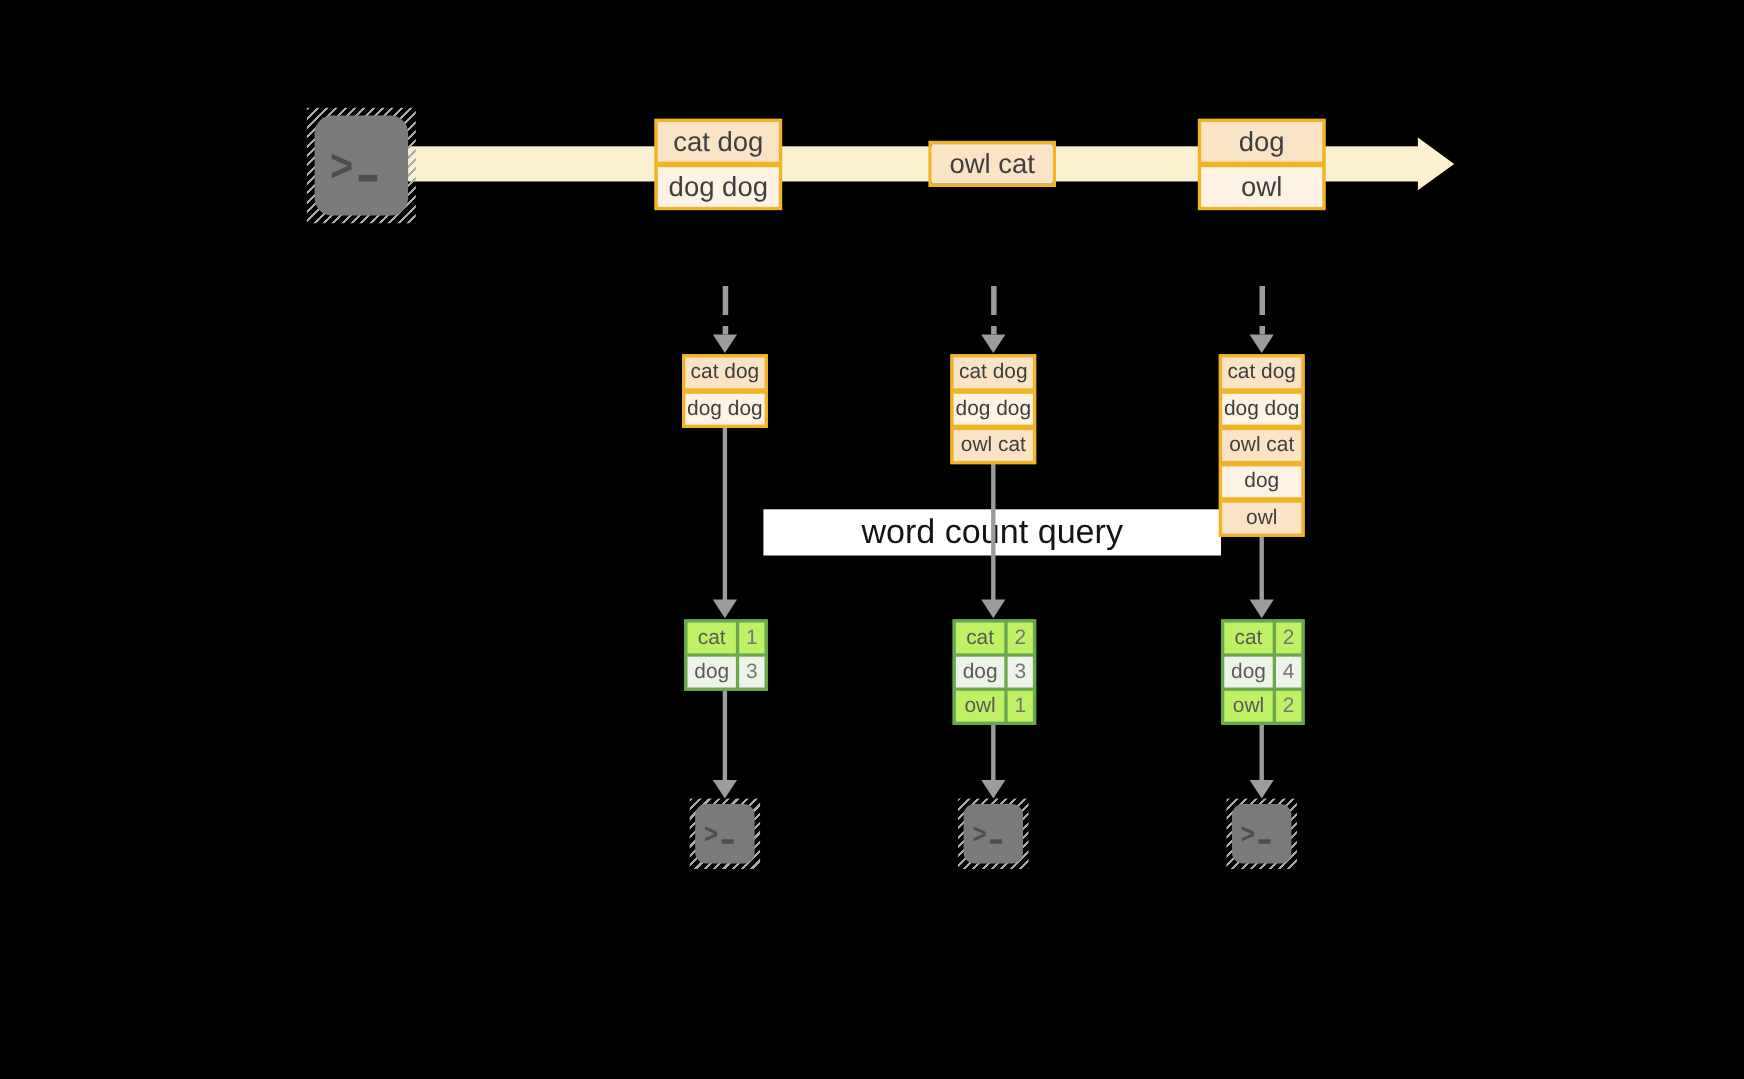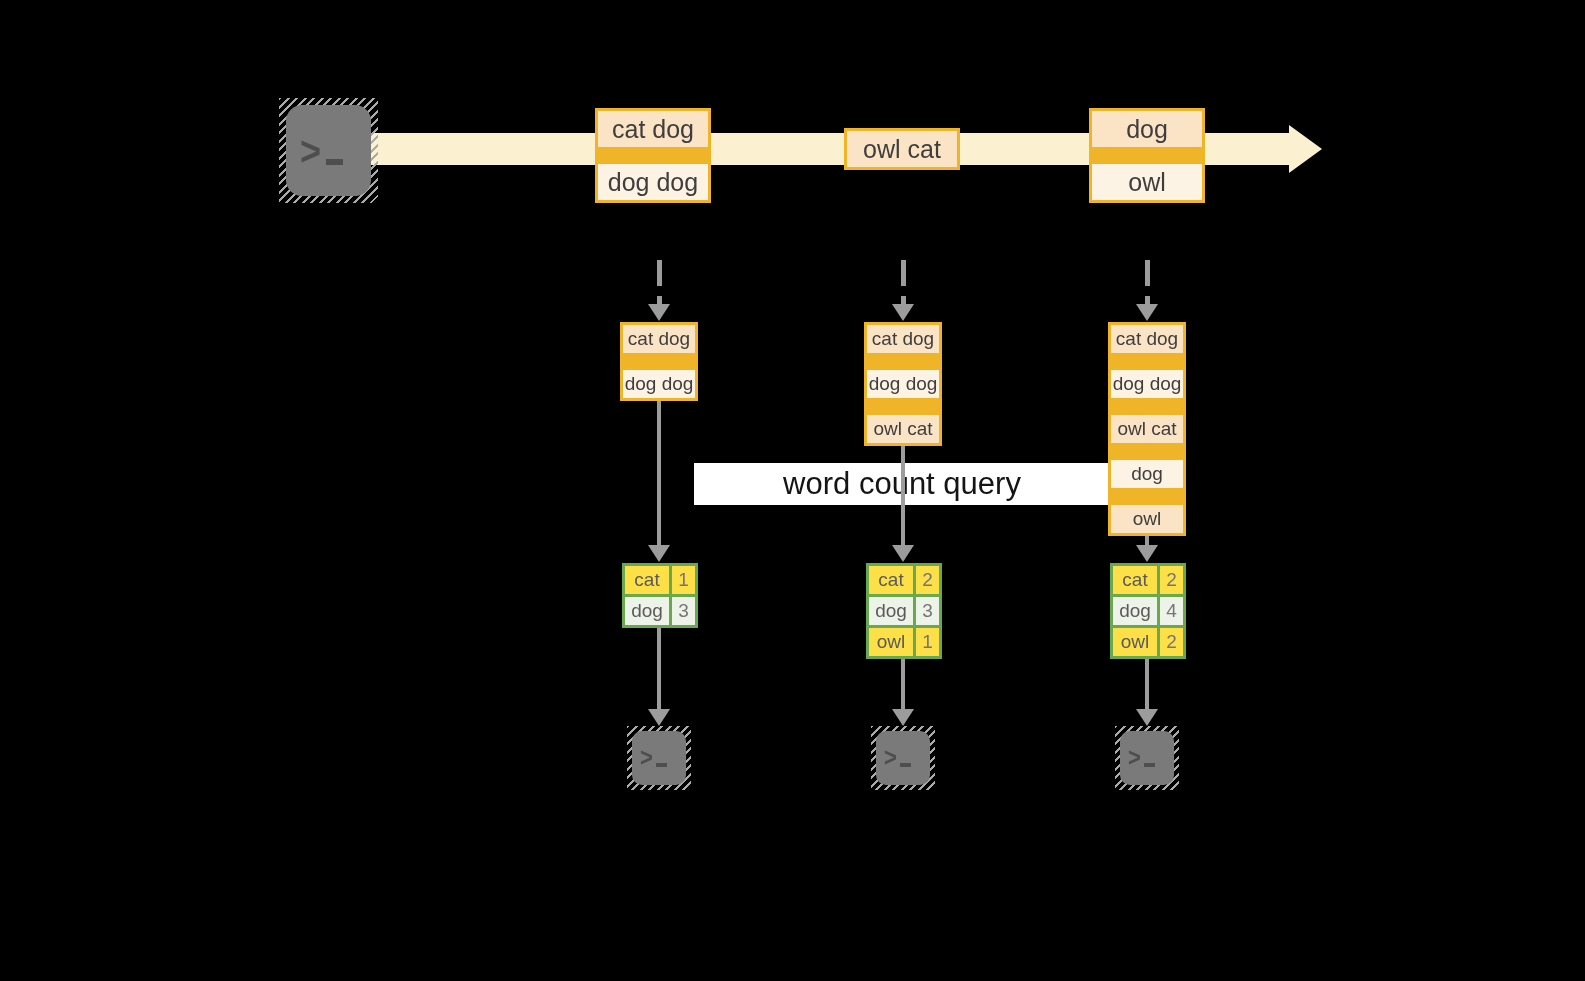--- a/index.html
+++ b/index.html
@@ -21,21 +21,21 @@
   .term-sm .body{inset:5px;border-radius:10px;padding-left:8px;}
   .glyph{display:flex;align-items:flex-start;color:#4e4e4e;}
   .term-lg .chev{font-size:36px;font-weight:bold;line-height:1;transform:scaleY(1.15);}
   .term-lg .underscore{width:17px;height:6px;background:#4e4e4e;margin-left:5px;margin-top:26px;}
   .term-sm .chev{font-size:22px;font-weight:bold;line-height:1;transform:scaleY(1.15);}
   .term-sm .underscore{width:11px;height:4px;background:#4e4e4e;margin-left:3px;margin-top:16px;}
 
   
   .abox{position:absolute;border:3px solid #f0b428;z-index:3;background:#f0b428;}
   .arow{display:flex;align-items:center;justify-content:center;color:#3e3e3e;}
-  .arow + .arow{margin-top:17px;}
+  .arow + .arow{margin-top:5px;}
   .event .arow{width:110px;height:36px;font-size:25px;}
   .buffer .arow{width:72px;height:28px;font-size:19px;}
   .row-dark{background:#fbe3c6;}
   .row-light{background:#fdf3e5;}
 
   
   .dash-line{position:absolute;width:5px;z-index:2;
              background:repeating-linear-gradient(#9c9c9c 0 26px,rgba(0,0,0,0) 26px 36px);}
   .solid-line{position:absolute;width:4px;background:#9c9c9c;z-index:2;}
   .arrowhead{position:absolute;width:0;height:0;z-index:2;
@@ -43,21 +43,21 @@
 
   
   .query-label{position:absolute;left:694px;top:463px;width:416px;height:42px;background:#ffffff;z-index:1;
                display:flex;align-items:center;justify-content:center;font-size:31px;color:#141414;}
 
   
   .gtable{position:absolute;z-index:3;display:grid;grid-template-columns:44px 23px;gap:3px;
           background:#6aa84f;border:3px solid #6aa84f;}
   .gcell{height:28px;display:flex;align-items:center;justify-content:center;font-size:19px;color:#5a5a5a;}
   .gnum{color:#757575;}
-  .cell-dark{background:#fde047;}
+  .cell-dark{background:#bef264;}
   .cell-light{background:#eef3e9;}
 </style>
 </head>
 <body>
 
 <div class="stage">
 
   <div class="stream-band"></div>
   <div class="stream-head"></div>
 

